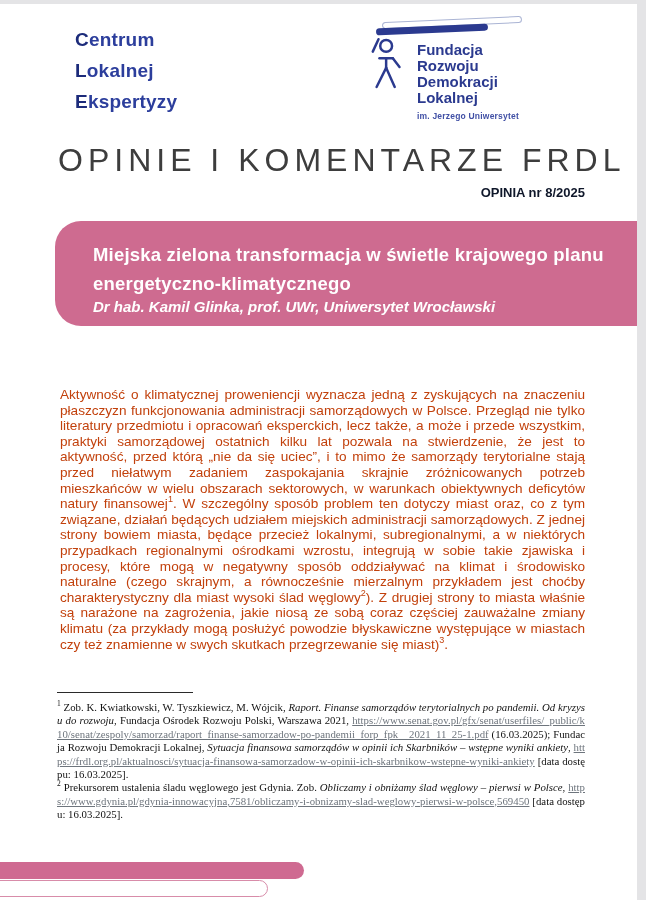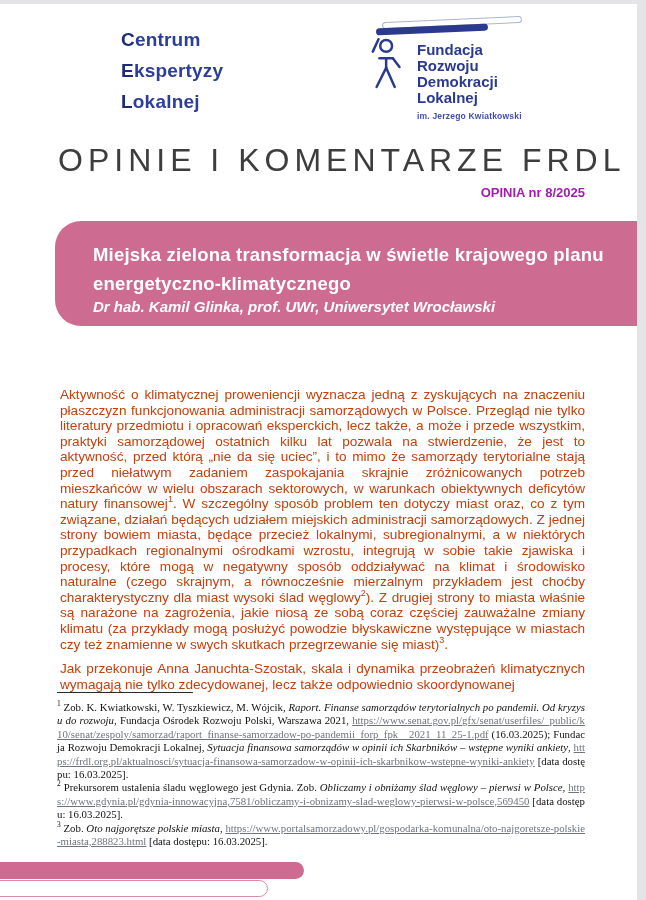--- a/index.html
+++ b/index.html
@@ -11,21 +11,21 @@
     position:relative;
   }
   .page {
     position:absolute; left:0; top:4px;
     width:637px; height:896px;
     background:#ffffff;
     overflow:hidden;
   }
 
   
-  .cel-logo { position:absolute; left:75px; top:20px;margin-left:46px; }
+  .cel-logo { position:absolute; left:75px; top:20px; }
   .cel-line { font-size:19px; line-height:31px; font-weight:700; color:#2c3e9c; letter-spacing:.2px; }
   .cel-line .initial { color:#1c2b7a; font-weight:800; }
 
   .frdl-logo { position:absolute; left:368px; top:14px; width:170px; }
   .frdl-bars { position:relative; height:17px; }
   .bar-outline {
     position:absolute; left:14px; top:1px; width:140px; height:7px;
     border:1px solid #aab4d4; border-radius:4px; background:#fff;
     transform:rotate(-2.5deg);
   }
@@ -40,21 +40,21 @@
   .frdl-sub { font-size:8.5px; font-weight:700; color:#4150a5; margin-top:5px; letter-spacing:.2px; }
 
   
   .masthead-title {
     position:absolute; left:58px; top:138px; width:535px;
     font-size:32px; font-weight:400; color:#3d3d3d;
     letter-spacing:5px; white-space:nowrap;
   }
   .issue-no {
     position:absolute; right:52px; top:181px;
-    font-size:13px; font-weight:700; color:#a21caf;
+    font-size:13px; font-weight:700; color:#0f172a;
   }
 
   
   .banner {
     position:absolute; left:55px; top:217px; width:640px; height:105px;
     border-radius:26px; background:#ce6b90;
     padding:19px 34px 0 38px; color:#ffffff;
   }
   .banner-title { font-size:18.5px; font-weight:700; line-height:29px; letter-spacing:.2px; }
   .banner-author { font-size:15px; font-weight:700; font-style:italic; }
@@ -98,64 +98,62 @@
     background:#ffffff; border:1.4px solid #d88ca9; border-radius:10px;
   }
 </style>
 </head>
 <body>
 
 <div class="page">
 
   <div class="cel-logo">
     <div class="cel-line"><span class="initial">C</span><span>entrum</span></div>
+    <div class="cel-line"><span class="initial">L</span><span>okalnej</span></div>
     <div class="cel-line"><span class="initial">E</span><span>kspertyzy</span></div>
-    <div class="cel-line"><span class="initial">L</span><span>okalnej</span></div>
   </div>
 
   <div class="frdl-logo">
     <div class="frdl-bars">
       <div class="bar-outline"></div>
       <div class="bar-solid"></div>
     </div>
     <div class="frdl-row">
       <svg class="frdl-icon" width="42" height="60" viewBox="0 0 44 62" fill="none" stroke="#2b3a8f" stroke-width="2.6" stroke-linecap="round" stroke-linejoin="round">
         <line x1="5" y1="17" x2="11" y2="4"></line>
         <circle cx="19" cy="11" r="6.2"></circle>
         <path d="M12 24 L26 24"></path>
         <path d="M19 24 L19 34"></path>
         <path d="M19 34 L9 54"></path>
         <path d="M19 34 L28 54"></path>
         <path d="M26 24 L33 33"></path>
       </svg>
       <div class="frdl-text">
         <div class="frdl-name">Fundacja Rozwoju</div>
         <div class="frdl-name">Demokracji Lokalnej</div>
-        <div class="frdl-sub">im. Jerzego Kwiatkowski</div>
+        <div class="frdl-sub">im. Jerzego Uniwersytet</div>
       </div>
     </div>
   </div>
 
   <div class="masthead-title">OPINIE I KOMENTARZE FRDL</div>
   <div class="issue-no">OPINIA nr 8/2025</div>
 
   <div class="banner">
     <div class="banner-title">Miejska zielona transformacja w świetle krajowego planu energetyczno-klimatycznego</div>
     <div class="banner-author">Dr hab. Kamil Glinka, prof. UWr, Uniwersytet Wrocławski</div>
   </div>
 
 
   <div class="article-body">
       <div class="para"><span>Aktywność o klimatycznej proweniencji wyznacza jedną z zyskujących na znaczeniu płaszczyzn funkcjonowania administracji samorządowych w Polsce. Przegląd nie tylko literatury przedmiotu i opracowań eksperckich, lecz także, a może i przede wszystkim, praktyki samorządowej ostatnich kilku lat pozwala na stwierdzenie, że jest to aktywność, przed którą „nie da się uciec”, i to mimo że samorządy terytorialne stają przed niełatwym zadaniem zaspokajania skrajnie zróżnicowanych potrzeb mieszkańców w wielu obszarach sektorowych, w warunkach obiektywnych deficytów natury finansowej</span><sup>1</sup><span>. W szczególny sposób problem ten dotyczy miast oraz, co z tym związane, działań będących udziałem miejskich administracji samorządowych. Z jednej strony bowiem miasta, będące przecież lokalnymi, subregionalnymi, a w niektórych przypadkach regionalnymi ośrodkami wzrostu, integrują w sobie takie zjawiska i procesy, które mogą w negatywny sposób oddziaływać na klimat i środowisko naturalne (czego skrajnym, a równocześnie mierzalnym przykładem jest choćby charakterystyczny dla miast wysoki ślad węglowy</span><sup>2</sup><span>). Z drugiej strony to miasta właśnie są narażone na zagrożenia, jakie niosą ze sobą coraz częściej zauważalne zmiany klimatu (za przykłady mogą posłużyć powodzie błyskawiczne występujące w miastach czy też znamienne w swych skutkach przegrzewanie się miast)</span><sup>3</sup><span>.</span></div>
-      <div class="para"><span>Jak przekonuje Anna Januchta-Szostak, skala i dynamika przeobrażeń klimatycznych wymagają nie tylko zdecydowanej, lecz także odpowiednio skoordynowanej</span></div>
     </div>
 
   <div class="footnote-rule"></div>
   <div class="footnotes">
       <div class="footnote"><sup>1</sup> <span>Zob. K. Kwiatkowski, W. Tyszkiewicz, M. Wójcik, </span><span class="fn-italic">Raport. Finanse samorządów terytorialnych po pandemii. Od kryzysu do rozwoju</span><span>, Fundacja Ośrodek Rozwoju Polski, Warszawa 2021, </span><span class="fn-link">https://www.senat.gov.pl/gfx/senat/userfiles/_public/k10/senat/zespoly/samorzad/raport_finanse-samorzadow-po-pandemii_forp_fpk__2021_11_25-1.pdf</span><span> (16.03.2025); Fundacja Rozwoju Demokracji Lokalnej, </span><span class="fn-italic">Sytuacja finansowa samorządów w opinii ich Skarbników – wstępne wyniki ankiety</span><span>, </span><span class="fn-link">https://frdl.org.pl/aktualnosci/sytuacja-finansowa-samorzadow-w-opinii-ich-skarbnikow-wstepne-wyniki-ankiety</span><span> [data dostępu: 16.03.2025].</span></div>
       <div class="footnote"><sup>2</sup> <span>Prekursorem ustalenia śladu węglowego jest Gdynia. Zob. </span><span class="fn-italic">Obliczamy i obniżamy ślad węglowy – pierwsi w Polsce</span><span>, </span><span class="fn-link">https://www.gdynia.pl/gdynia-innowacyjna,7581/obliczamy-i-obnizamy-slad-weglowy-pierwsi-w-polsce,569450</span><span> [data dostępu: 16.03.2025].</span></div>
-      <div class="footnote"><sup>3</sup> <span>Zob. </span><span class="fn-italic">Oto najgorętsze polskie miasta</span><span>, </span><span class="fn-link">https://www.portalsamorzadowy.pl/gospodarka-komunalna/oto-najgoretsze-polskie-miasta,288823.html</span><span> [data dostępu: 16.03.2025].</span></div>
     </div>
 
   <div class="deco-bar-solid"></div>
   <div class="deco-bar-outline"></div>
 
 </div>
 
 </body></html>

